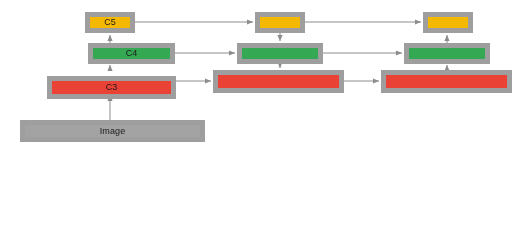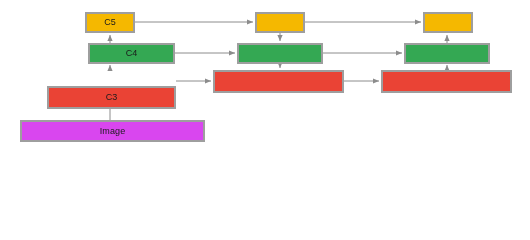--- a/index.html
+++ b/index.html
@@ -14,21 +14,21 @@
   #canvas {
     position: relative;
     width: 530px;
     height: 150px;
     background: #ffffff;
     overflow: hidden;
   }
   .node {
     position: absolute;
     box-sizing: border-box;
-    border: 2px solid #3b82f6;
+    border: 5px solid #3b82f6;
     display: flex;
     align-items: center;
     justify-content: center;
     color: #1a1a1a;
     font-size: 9px;
     line-height: 1;
     letter-spacing: 0.1px;
     font-family: "Liberation Sans", sans-serif;
     white-space: nowrap;
   }
@@ -70,24 +70,24 @@
         <line x1="447" y1="43" x2="447" y2="35" stroke="#8c8c8c" stroke-width="1" marker-end="url(#arrow-head)"></line>
       </g>
   </svg>
   <div id="node-layer">
       <div class="node" style="left: 85px; top: 12px; width: 50px; height: 21px; background: rgb(245, 184, 0); border-color: rgb(158, 158, 158); color: rgb(26, 26, 26);">
         <span class="node-label">C5</span>
       </div>
       <div class="node" style="left: 68px; top: 43px; width: 87px; height: 21px; background: rgb(52, 168, 83); border-color: rgb(158, 158, 158); color: rgb(26, 26, 26); margin-left: 20px;">
         <span class="node-label">C4</span>
       </div>
-      <div class="node" style="left: 47px; top: 86px; width: 129px; height: 23px; background: rgb(234, 67, 53); border-color: rgb(158, 158, 158); color: rgb(26, 26, 26);">
+      <div class="node" style="left: 47px; top: 76px; width: 129px; height: 23px; background: rgb(234, 67, 53); border-color: rgb(158, 158, 158); color: rgb(26, 26, 26);">
         <span class="node-label">C3</span>
       </div>
-      <div class="node" style="left: 20px; top: 120px; width: 185px; height: 22px; background: #d946ef; border-color: rgb(158, 158, 158); color: rgb(26, 26, 26);">
+      <div class="node" style="left: 20px; top: 120px; width: 185px; height: 22px; background: #a3a3a3; border-color: rgb(158, 158, 158); color: rgb(26, 26, 26);">
         <span class="node-label">Image</span>
       </div>
       <div class="node" style="left: 255px; top: 12px; width: 50px; height: 21px; background: rgb(245, 184, 0); border-color: rgb(158, 158, 158); color: rgb(26, 26, 26);">
         <span class="node-label"></span>
       </div>
       <div class="node" style="left: 237px; top: 43px; width: 86px; height: 21px; background: rgb(52, 168, 83); border-color: rgb(158, 158, 158); color: rgb(26, 26, 26);">
         <span class="node-label"></span>
       </div>
       <div class="node" style="left: 213px; top: 70px; width: 131px; height: 23px; background: rgb(234, 67, 53); border-color: rgb(158, 158, 158); color: rgb(26, 26, 26);">
         <span class="node-label"></span>

